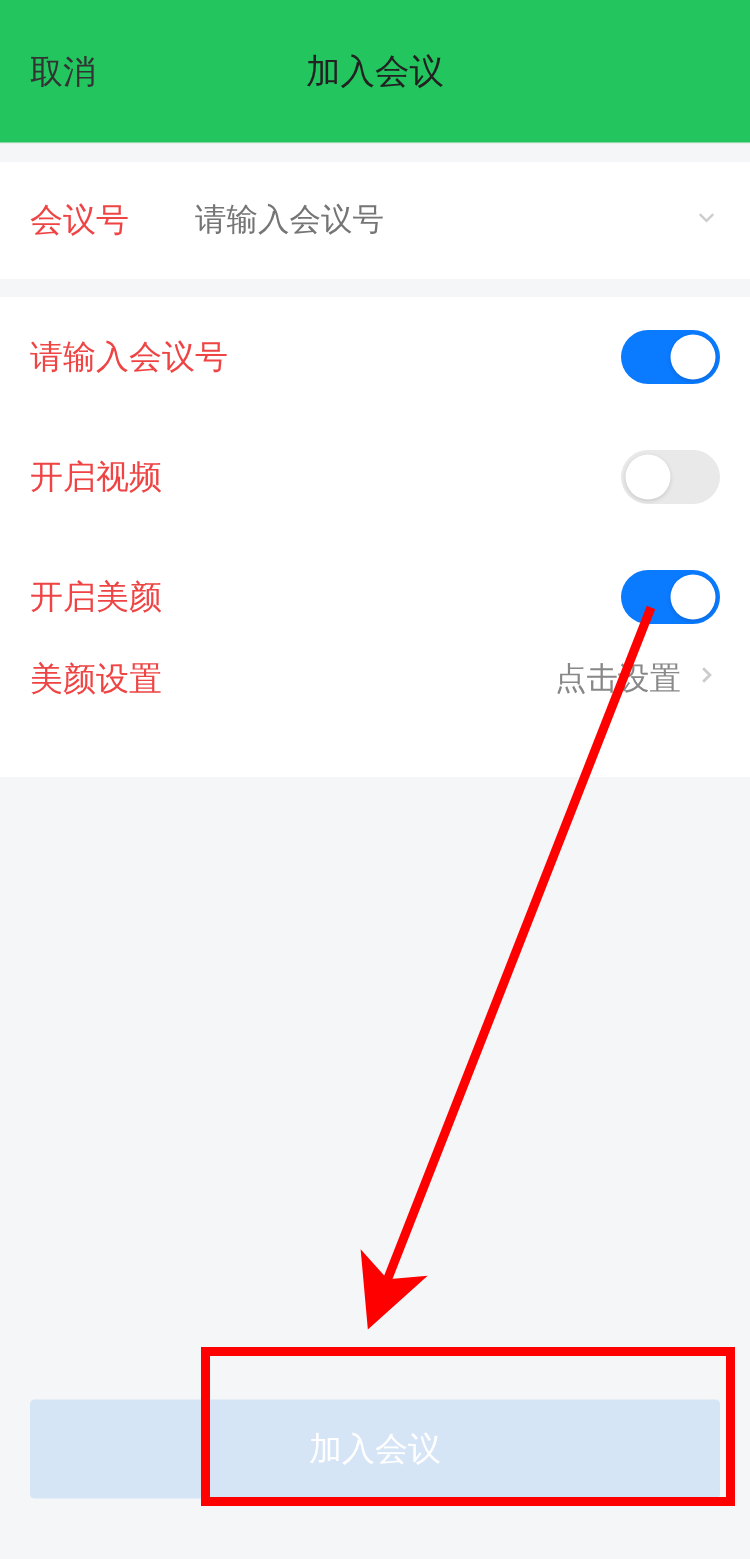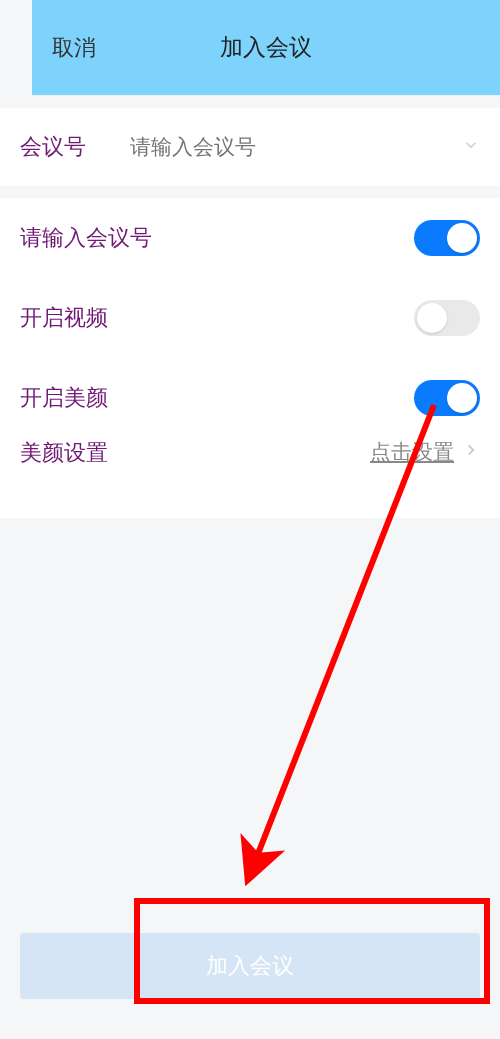--- a/index.html
+++ b/index.html
@@ -9,27 +9,26 @@
       font-family: -apple-system, BlinkMacSystemFont, "PingFang SC", "Helvetica Neue", Arial, sans-serif;
     }
     body {
       width: 500px;
       height: 1039px;
       background: #f5f6f7;
       position: relative;
       overflow: hidden;
     }
     .header {
-      background: #7dd3fc;
+      background: #22c55e;
       height: 96px;
       display: flex;
       align-items: center;
       border-bottom: 1px solid #eeeeee;
       position: relative;
-      margin-left: 32px;
     }
     .cancel {
       position: absolute;
       left: 20px;
       font-size: 22px;
       color: #333333;
     }
     .title {
       width: 100%;
       text-align: center;
@@ -42,21 +41,21 @@
       margin-top: 12px;
     }
     .row {
       display: flex;
       align-items: center;
       padding: 0 20px;
       height: 78px;
     }
     .row-label {
       font-size: 22px;
-      color: #701a75;
+      color: #ef4444;
       width: 110px;
       flex-shrink: 0;
     }
     .row-input {
       flex: 1;
       font-size: 21px;
       color: #be185d;
       border: none;
       outline: none;
       background: transparent;
@@ -111,21 +110,20 @@
     .link-row {
       display: flex;
       align-items: flex-start;
       justify-content: space-between;
       padding: 0 20px;
       height: 80px;
     }
     .link-value {
       font-size: 21px;
       color: #888888;
-      text-decoration: underline;
     }
     .bottom-area {
       position: absolute;
       left: 0;
       right: 0;
       bottom: 0;
       padding: 0 20px 40px 20px;
     }
     .join-button {
       width: 100%;

